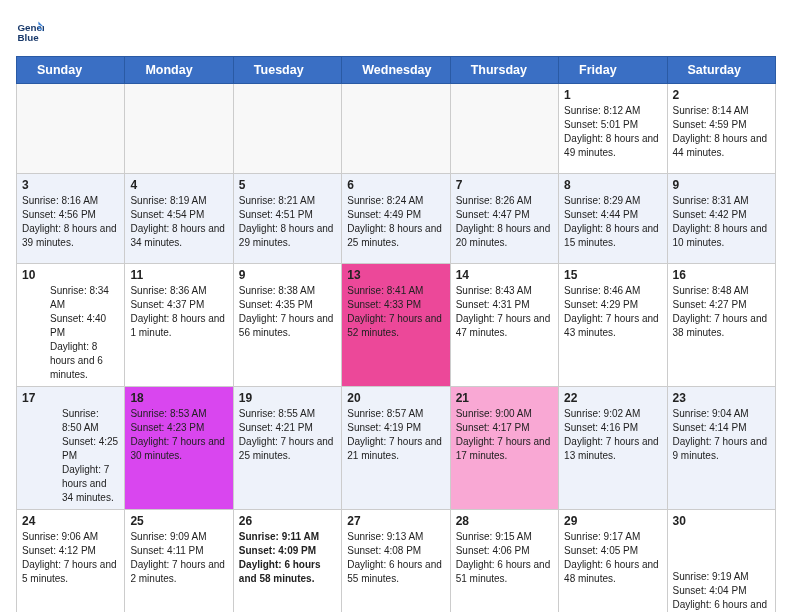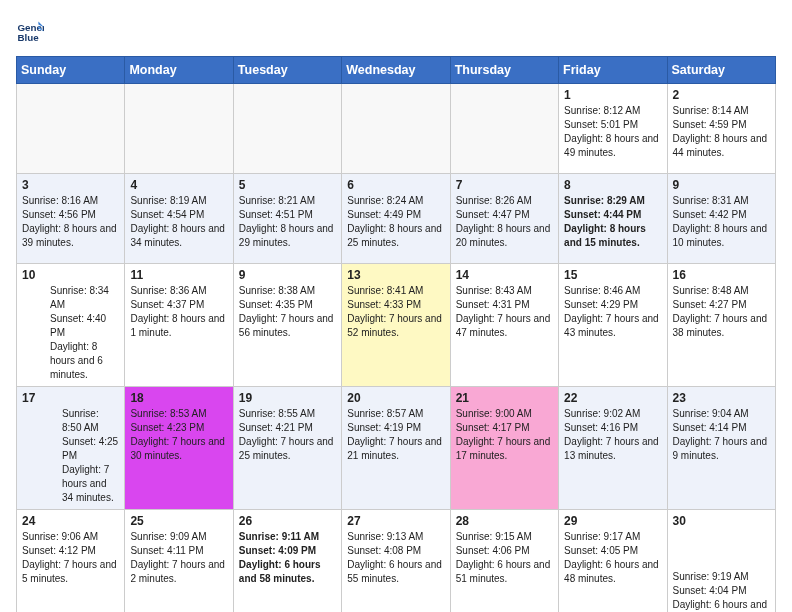--- a/index.html
+++ b/index.html
@@ -39,21 +39,21 @@
     .calendar {
       width: 100%;
       border-collapse: collapse;
       table-layout: fixed;
     }
     .calendar th {
       background: #3a6fc4;
       color: #fff;
       font-size: 12.5px;
       font-weight: bold;
-      padding: 6px 4px;
+      padding: 6px 20px;
       text-align: left;
       border: 1px solid #2a5aa4;
     }
     .calendar td {
       border: 1px solid #ccc;
       vertical-align: top;
       padding: 4px 5px;
       height: 90px;
       background: #fff;
       font-size: 10.5px;
@@ -160,21 +160,21 @@
 Daylight: 8 hours and 25 minutes.</div>
         </td>
         <td style="background: rgb(238, 242, 250);">
           <span class="day-number">7</span>
           <div class="day-info" style="white-space: pre-line;">Sunrise: 8:26 AM
 Sunset: 4:47 PM
 Daylight: 8 hours and 20 minutes.</div>
         </td>
         <td style="background: rgb(238, 242, 250);">
           <span class="day-number">8</span>
-          <div class="day-info" style="white-space: pre-line; font-weight: bold;">Sunrise: 8:29 AM
+          <div class="day-info" style="white-space: pre-line;">Sunrise: 8:29 AM
 Sunset: 4:44 PM
 Daylight: 8 hours and 15 minutes.</div>
         </td>
         <td style="background: rgb(238, 242, 250);">
           <span class="day-number">9</span>
           <div class="day-info" style="white-space: pre-line;">Sunrise: 8:31 AM
 Sunset: 4:42 PM
 Daylight: 8 hours and 10 minutes.</div>
         </td>
       </tr>
@@ -190,21 +190,21 @@
           <div class="day-info" style="white-space: pre-line;">Sunrise: 8:36 AM
 Sunset: 4:37 PM
 Daylight: 8 hours and 1 minute.</div>
         </td>
         <td style="background: rgb(255, 255, 255);">
           <span class="day-number">9</span>
           <div class="day-info" style="white-space: pre-line;">Sunrise: 8:38 AM
 Sunset: 4:35 PM
 Daylight: 7 hours and 56 minutes.</div>
         </td>
-        <td style="background: #fef9c3;">
+        <td style="background: #ec4899;">
           <span class="day-number">13</span>
           <div class="day-info" style="white-space: pre-line;">Sunrise: 8:41 AM
 Sunset: 4:33 PM
 Daylight: 7 hours and 52 minutes.</div>
         </td>
         <td style="background: rgb(255, 255, 255);">
           <span class="day-number">14</span>
           <div class="day-info" style="white-space: pre-line;">Sunrise: 8:43 AM
 Sunset: 4:31 PM
 Daylight: 7 hours and 47 minutes.</div>

